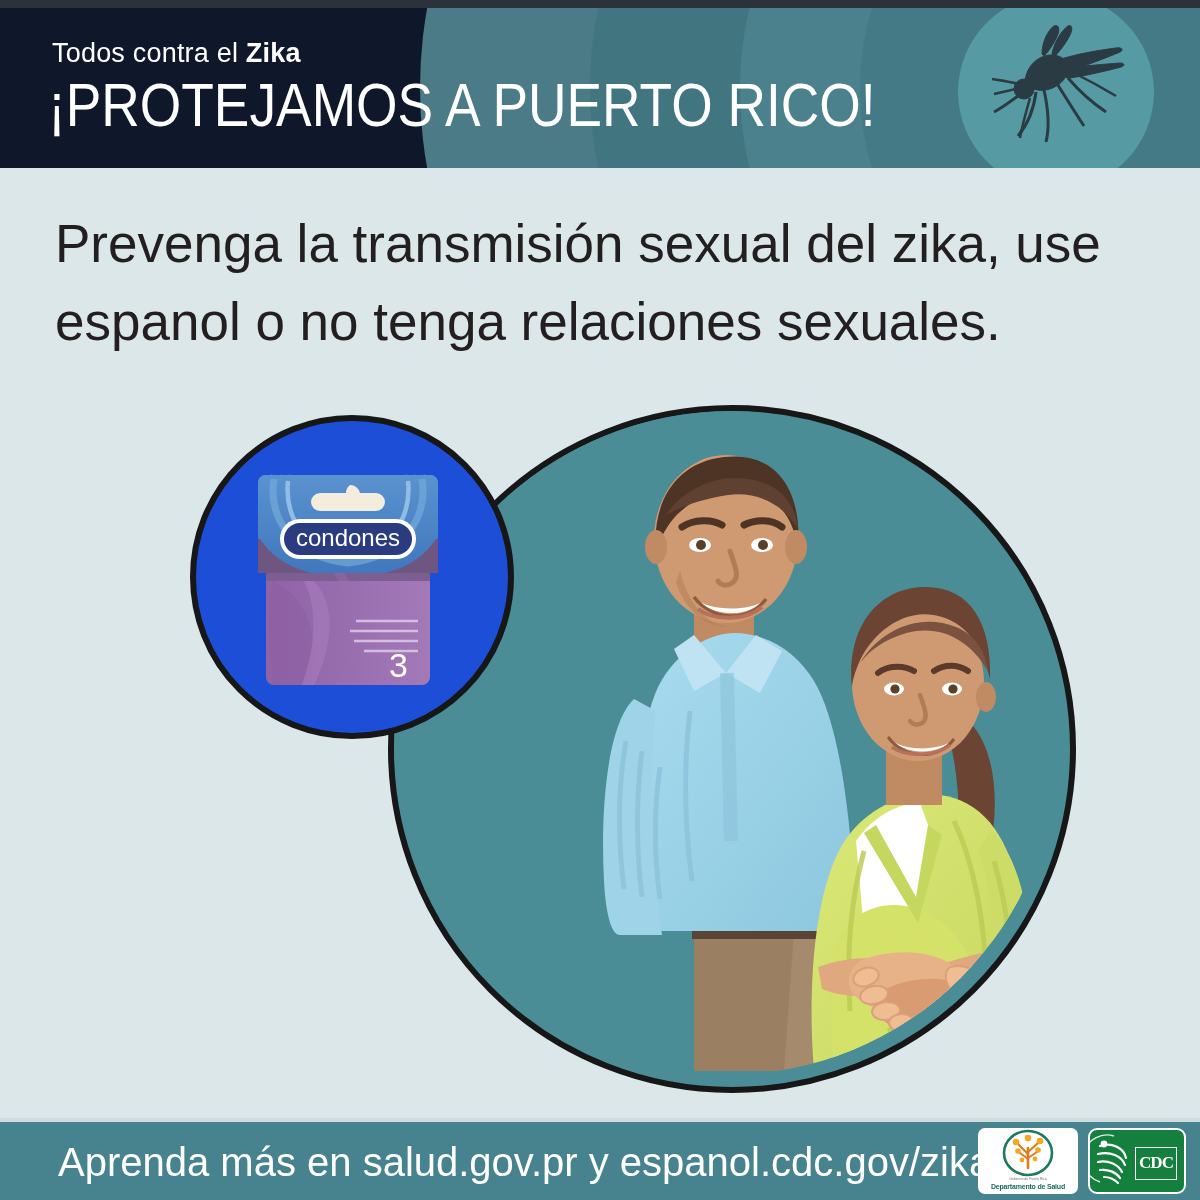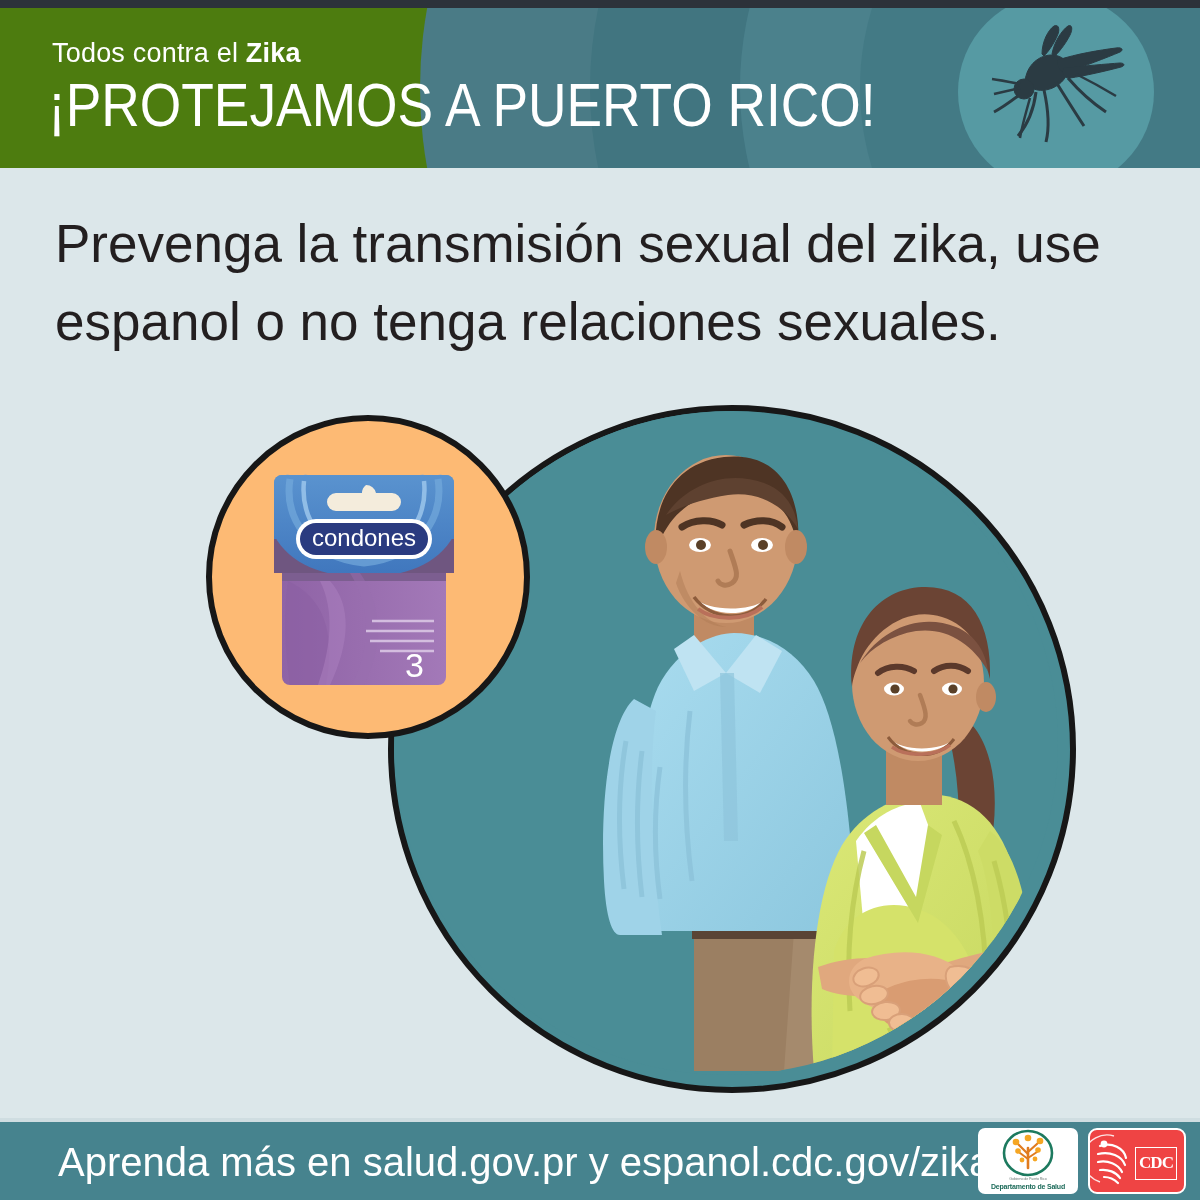--- a/index.html
+++ b/index.html
@@ -12,21 +12,21 @@
 
   
   .top-strip{
     position:absolute;left:0;top:0;width:1200px;height:8px;
     background:#2c323a;
   }
 
   
   .header{
     position:absolute;left:0;top:8px;width:1200px;height:160px;
-    background:#4d7c0f;overflow:hidden;
+    background:#0f172a;overflow:hidden;
   }
   .arc{
     position:absolute;border-radius:50%;
   }
   .arc1{ width:1200px;height:1040px;left:420px;top:-440px;background:#4a7b86;}
   .arc2{ width:900px;height:840px;left:590px;top:-340px;background:#417580;}
   .arc3{ width:640px;height:660px;left:740px;top:-250px;background:#4b818c;}
   .arc4{ width:420px;height:480px;left:860px;top:-160px;background:#437a85;}
 
   .mosq-circle{
@@ -59,22 +59,22 @@
   
   .stage{position:absolute;left:0;top:390px;width:1200px;height:720px;}
 
   .big-circle{
     position:absolute;left:388px;top:15px;width:676px;height:676px;
     border-radius:50%;background:#4a8d96;
     border:6px solid #171717;
     overflow:hidden;
   }
   .callout-circle{
-    position:absolute;left:206px;top:25px;width:312px;height:312px;
-    border-radius:50%;background:#fdba74;
+    position:absolute;left:190px;top:25px;width:312px;height:312px;
+    border-radius:50%;background:#1d4ed8;
     border:6px solid #171717;
     overflow:hidden;
   }
 
   
   .box{position:absolute;left:62px;top:48px;width:180px;height:222px;}
 
   
   .footer{
     position:absolute;left:0;top:1122px;width:1200px;height:78px;
@@ -87,21 +87,21 @@
   .footer-text{
     position:absolute;left:58px;top:1140px;
     font-size:40px;color:#ffffff;white-space:nowrap;
   }
   .logo-pr{
     position:absolute;left:978px;top:1128px;width:100px;height:66px;
     background:#ffffff;border-radius:7px;
   }
   .logo-cdc{
     position:absolute;left:1088px;top:1128px;width:98px;height:66px;
-    background:#ef4444;border-radius:9px;border:2px solid #ffffff;
+    background:#15803d;border-radius:9px;border:2px solid #ffffff;
     box-sizing:border-box;
   }
   .pr-caption{
     position:absolute;left:0;bottom:4px;width:100%;
     text-align:center;color:#1d6b5a;font-size:7px;font-weight:700;
     letter-spacing:-.2px;
   }
   .pr-supra{
     position:absolute;left:0;bottom:13px;width:100%;
     text-align:center;color:#6f7b78;font-size:3.6px;

